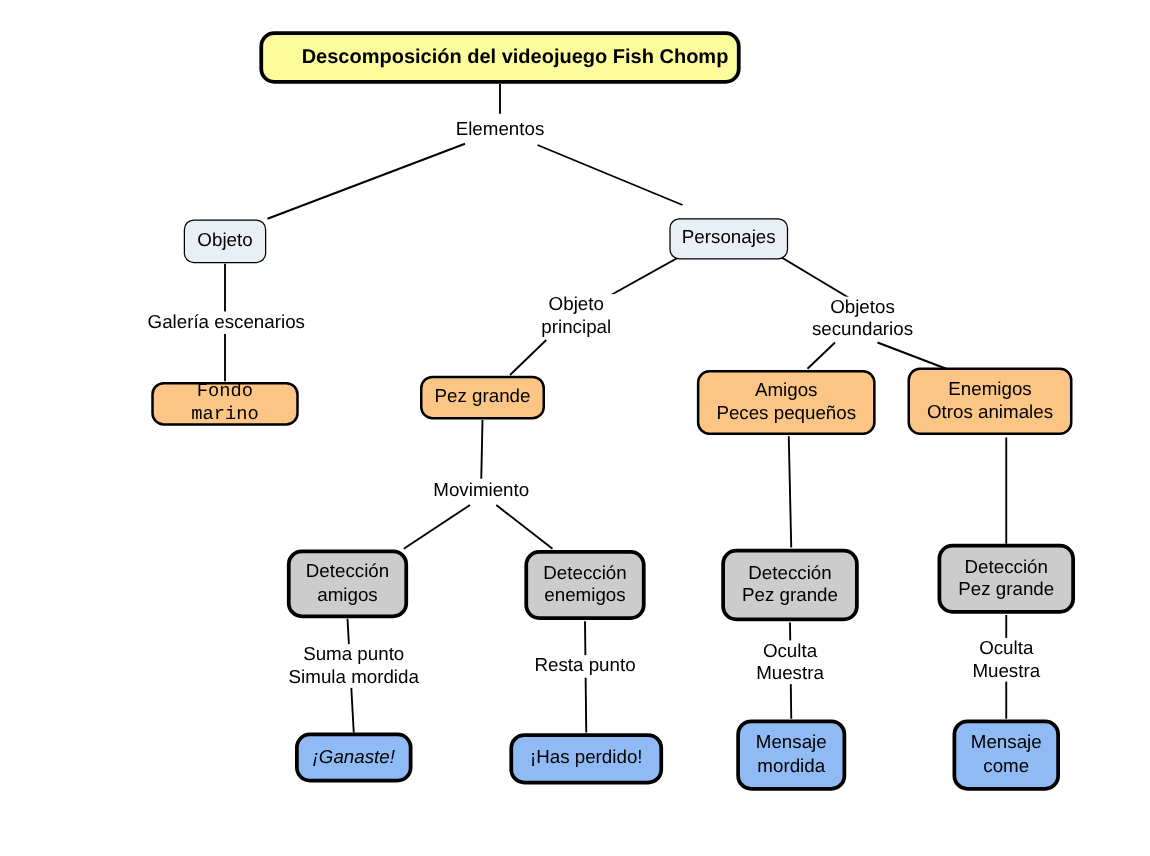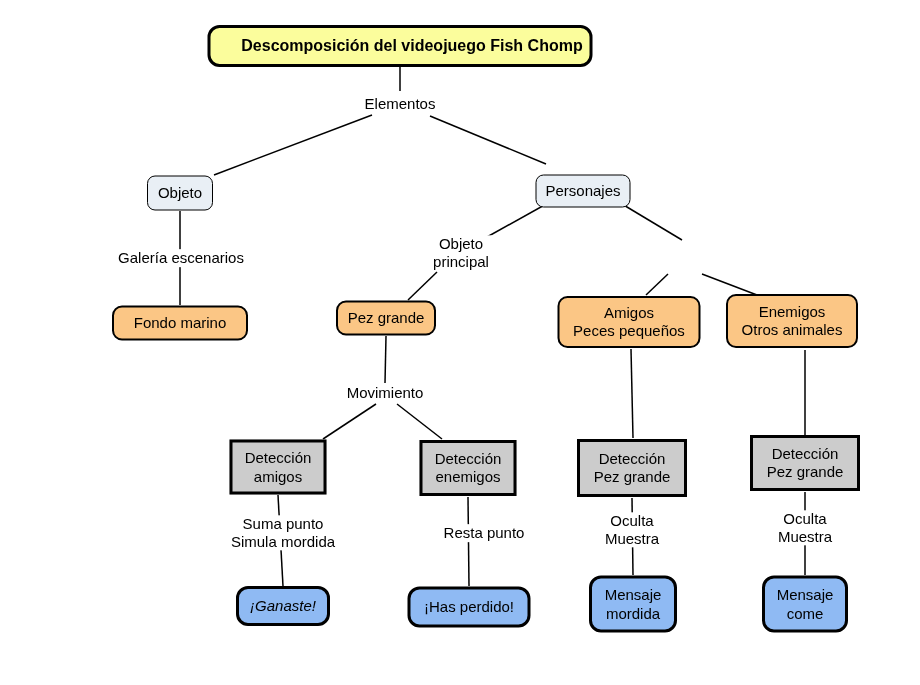--- a/index.html
+++ b/index.html
@@ -36,21 +36,21 @@
   }
   .title-node {
     background: var(--title-fill);
     border-width: 3px;
     border-radius: 12px;
     font-weight: bold;
     font-size: 16px;
   }
   .light  { background: var(--node-fill-light);  border-width: 1.5px; border-radius: 8px; }
   .orange { background: var(--node-fill-orange); border-width: 2px;   border-radius: 10px; }
-  .gray   { background: var(--node-fill-gray);   border-width: 3px;   border-radius: 0; }
+  .gray   { background: var(--node-fill-gray);   border-width: 3px;   border-radius: 12px; }
   .blue   { background: var(--node-fill-blue);   border-width: 3px;   border-radius: 12px; }
   .edge-label {
     position: absolute;
     transform: translate(-50%, -50%);
     background: var(--background, #fff);
     text-align: center;
     white-space: pre-line;
     font-size: 15px;
     line-height: 1.18;
     padding: 0 3px;
@@ -91,22 +91,24 @@
 
   <div class="node light" style="left:180px; top:193px; width:66px; height:35px;">Objeto</div>
 
   <div class="node light" style="left:583px; top:191px; width:95px; height:33px;">Personajes</div>
 
   <div class="edge-label" style="left:181px; top:258px;">Galería escenarios</div>
 
   <div class="edge-label" style="left:461px; top:253px;">Objeto
 principal</div>
 
+  <div class="edge-label" style="left:690px; top:255px;">Objetos
+secundarios</div>
 
-  <div class="node orange" style="left:180px; top:323px; width:136px; height:35px;">Fondo marino</div>
+  <div class="node orange" style="left:180px; top:323px; width:118px; height:35px;font-family:Liberation Mono, monospace;">Fondo marino</div>
 
   <div class="node orange" style="left:386px; top:318px; width:100px; height:35px;">Pez grande</div>
 
   <div class="node orange" style="left:629px; top:322px; width:143px; height:52px;">Amigos
 Peces pequeños</div>
 
   <div class="node orange" style="left:792px; top:321px; width:132px; height:54px;">Enemigos
 Otros animales</div>
 
   <div class="edge-label" style="left:385px; top:393px;">Movimiento</div>
@@ -119,21 +121,21 @@
 
   <div class="node gray" style="left:632px; top:468px; width:110px; height:58px;">Detección
 Pez grande</div>
 
   <div class="node gray" style="left:805px; top:463px; width:110px; height:56px;">Detección
 Pez grande</div>
 
   <div class="edge-label" style="left:283px; top:533px;">Suma punto
 Simula mordida</div>
 
-  <div class="edge-label" style="left:484px; top:533px;">Resta punto</div>
+  <div class="edge-label" style="left:468px; top:533px;">Resta punto</div>
 
   <div class="edge-label" style="left:632px; top:530px;">Oculta
 Muestra</div>
 
   <div class="edge-label" style="left:805px; top:528px;">Oculta
 Muestra</div>
 
   <div class="node blue" style="left:283px; top:606px; width:94px; height:40px;font-style:italic;">¡Ganaste!</div>
 
   <div class="node blue" style="left:469px; top:607px; width:123px; height:41px;">¡Has perdido!</div>

